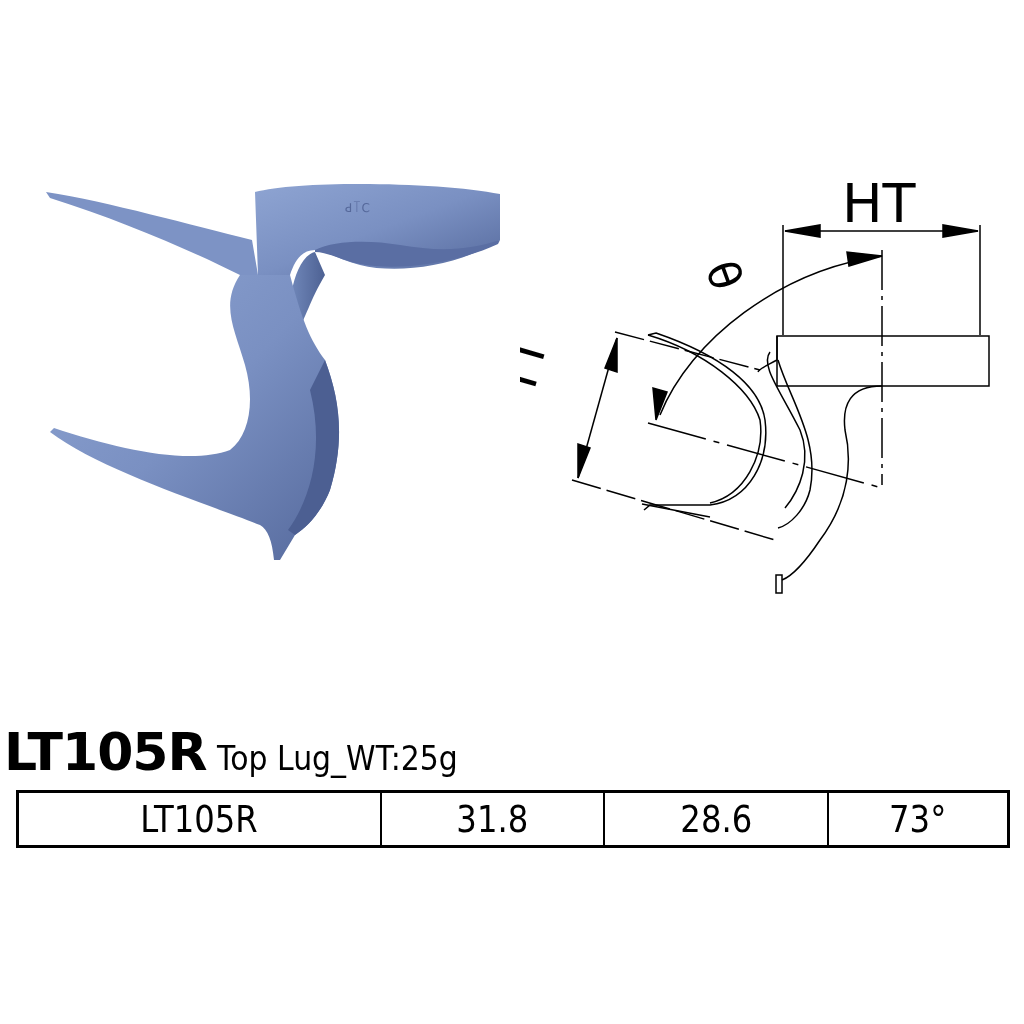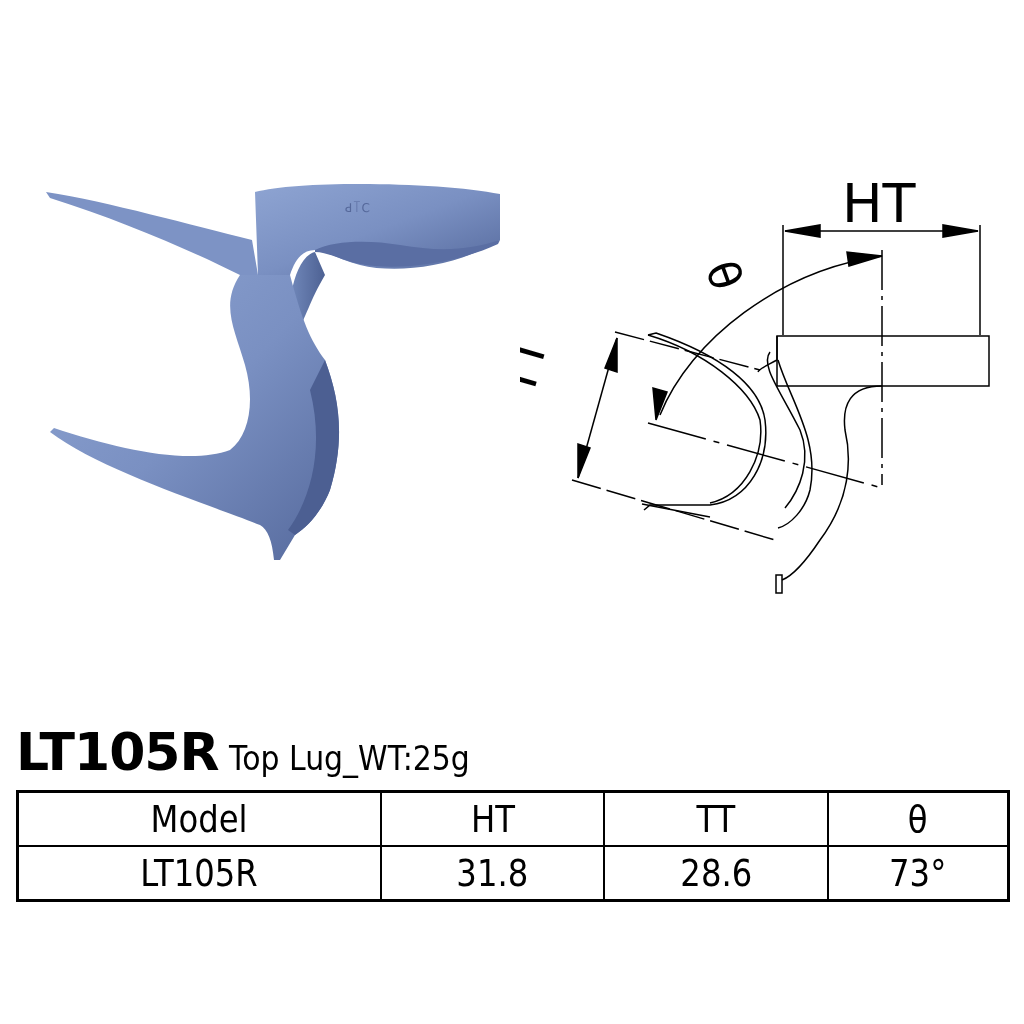--- a/index.html
+++ b/index.html
@@ -1,19 +1,19 @@
 <!DOCTYPE html>
 <html><head>
   <meta charset="utf-8">
   <style>
     html, body { margin:0; padding:0; background:#ffffff; }
     body { width:1024px; height:1024px; position:relative; overflow:hidden; font-family:"DejaVu Sans", sans-serif; color:#000; }
     .render { position:absolute; left:40px; top:180px; width:470px; height:380px; }
     .drawing { position:absolute; left:520px; top:160px; width:480px; height:440px; }
-    .heading { position:absolute; left:16px; top:722px; white-space:nowrap; }
+    .heading { position:absolute; left:4px; top:722px; white-space:nowrap; }
     .heading .model { font-family:"DejaVu Sans", sans-serif; font-weight:bold; font-size:52px; letter-spacing:-1px; vertical-align:baseline; }
     .heading .desc { font-family:"DejaVu Sans", sans-serif; font-size:34px; margin-left:10px; transform:scaleX(0.88); display:inline-block; transform-origin:left center; vertical-align:baseline; }
     table.spec { position:absolute; left:16px; top:790px; width:994px; border-collapse:collapse; border:3px solid #000; }
     table.spec td, table.spec th { border:2px solid #000; font-weight:normal; font-size:38px; text-align:center; height:52px; padding:0; font-family:"DejaVu Sans", sans-serif; }
     .cond { display:inline-block; transform:scaleX(0.85); }
   </style>
 </head>
 <body>
 
 <svg class="render" viewBox="0 0 470 380">
@@ -77,26 +77,20 @@
   <text x="0" y="0" font-family="DejaVu Sans, sans-serif" font-size="44" fill="#000" stroke="none" transform="translate(185,108) rotate(70)">θ</text>
   <text x="0" y="0" font-family="DejaVu Sans, sans-serif" font-size="48" fill="#000" stroke="none" transform="translate(12,238) rotate(-74)">TT</text>
 </svg>
 
 <div class="heading">
   <span class="model">LT105R</span><span class="desc">Top Lug_WT:25g</span>
 </div>
 
 <table class="spec">
   <tbody>
-      <tr>
-    <th><span class="cond">Model</span></th>
-    <th><span class="cond">HT</span></th>
-    <th><span class="cond">TT</span></th>
-    <th><span class="cond">θ</span></th>
-  </tr>
   <tr>
     <td><span class="cond">LT105R</span></td>
     <td><span class="cond">31.8</span></td>
     <td><span class="cond">28.6</span></td>
     <td><span class="cond">73°</span></td>
   </tr>
 </tbody>
   </table>
 
 </body></html>

